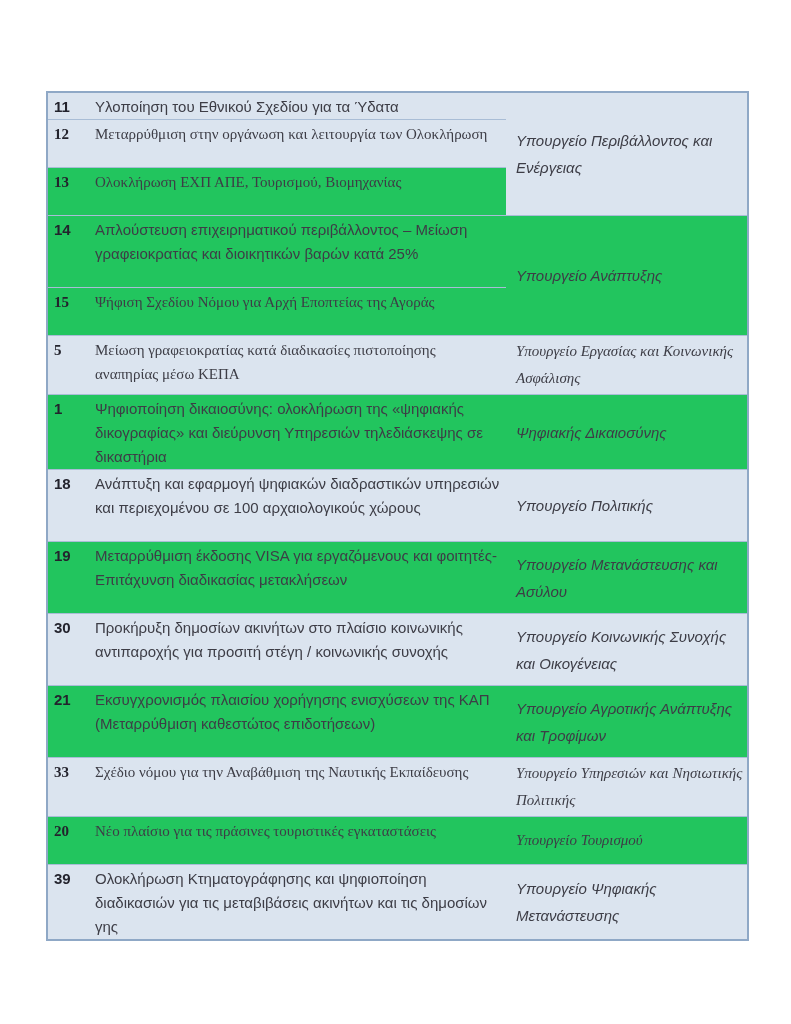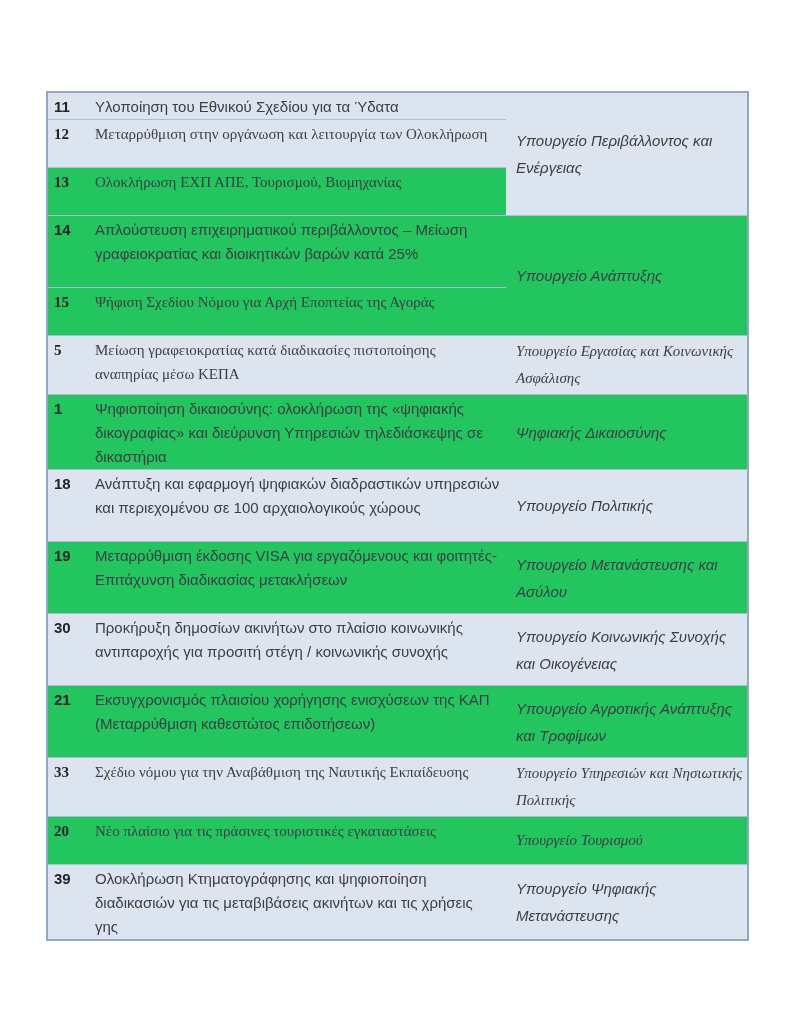--- a/index.html
+++ b/index.html
@@ -129,18 +129,18 @@
     </tr>
 
     <tr class="h2">
       <td class="num bg-w">20</td>
       <td class="desc bg-w">Νέο πλαίσιο για τις πράσινες τουριστικές εγκαταστάσεις</td>
       <td class="min bg-w">Υπουργείο Τουρισμού</td>
     </tr>
 
     <tr class="h3">
       <td class="num bg-b">39</td>
-      <td class="desc bg-b">Ολοκλήρωση Κτηματογράφησης και ψηφιοποίηση διαδικασιών για τις μεταβιβάσεις ακινήτων και τις χρήσεις γης</td>
+      <td class="desc bg-b">Ολοκλήρωση Κτηματογράφησης και ψηφιοποίηση διαδικασιών για τις μεταβιβάσεις ακινήτων και τις δημοσίων γης</td>
       <td class="min bg-b">Υπουργείο Ψηφιακής Μετανάστευσης</td>
     </tr>
   </tbody>
     </table>
 </div>
 
 </body></html>

